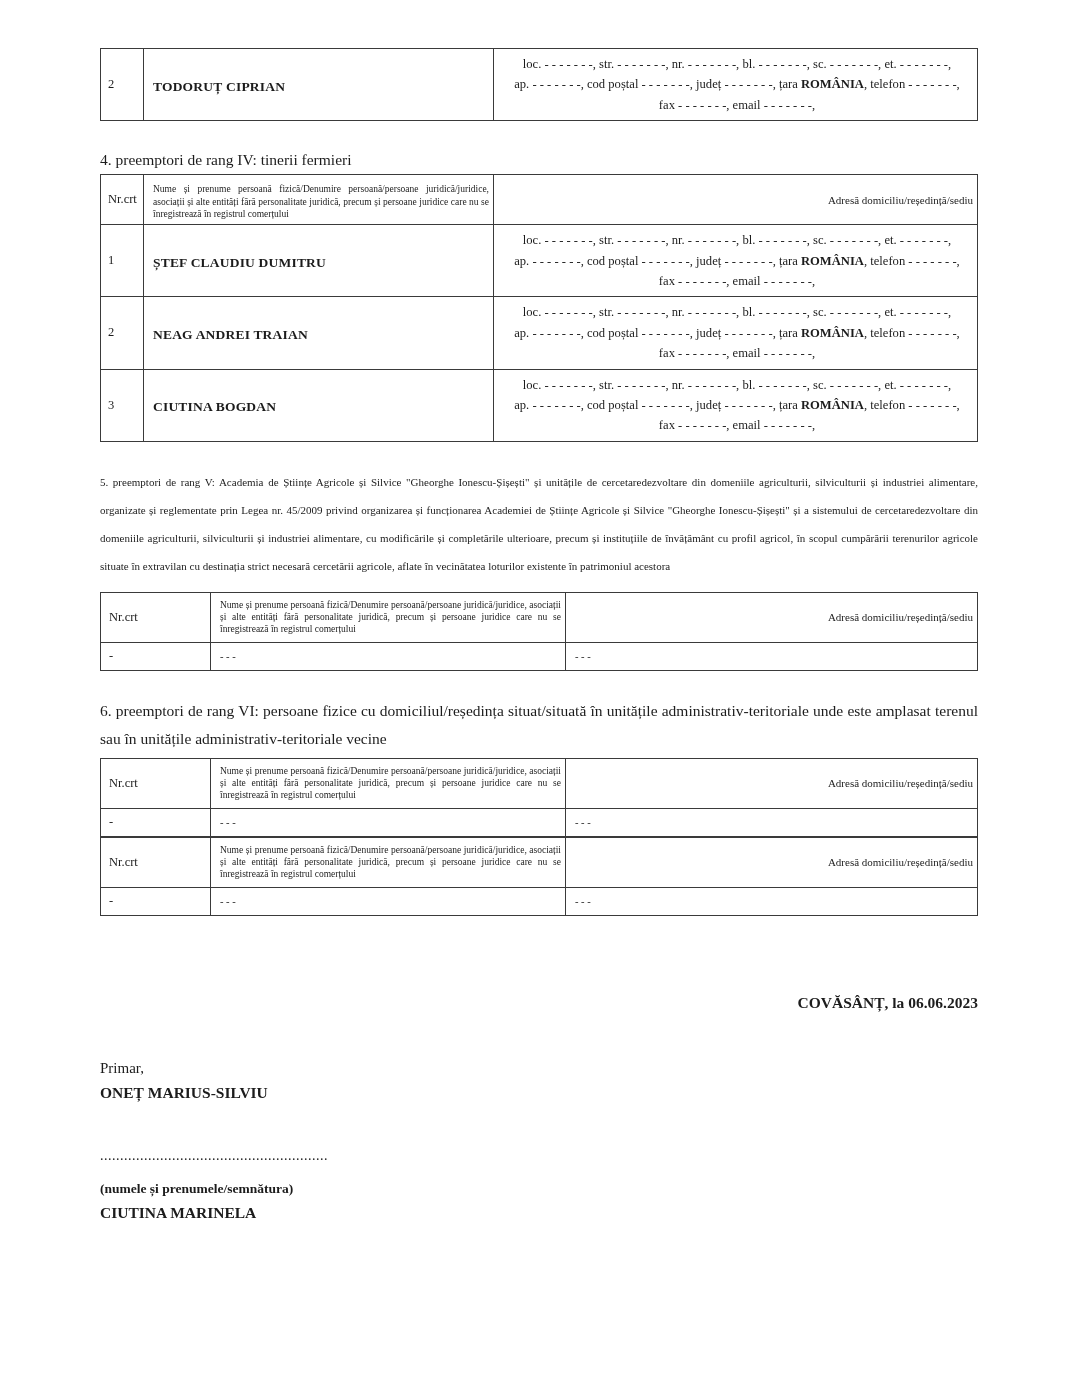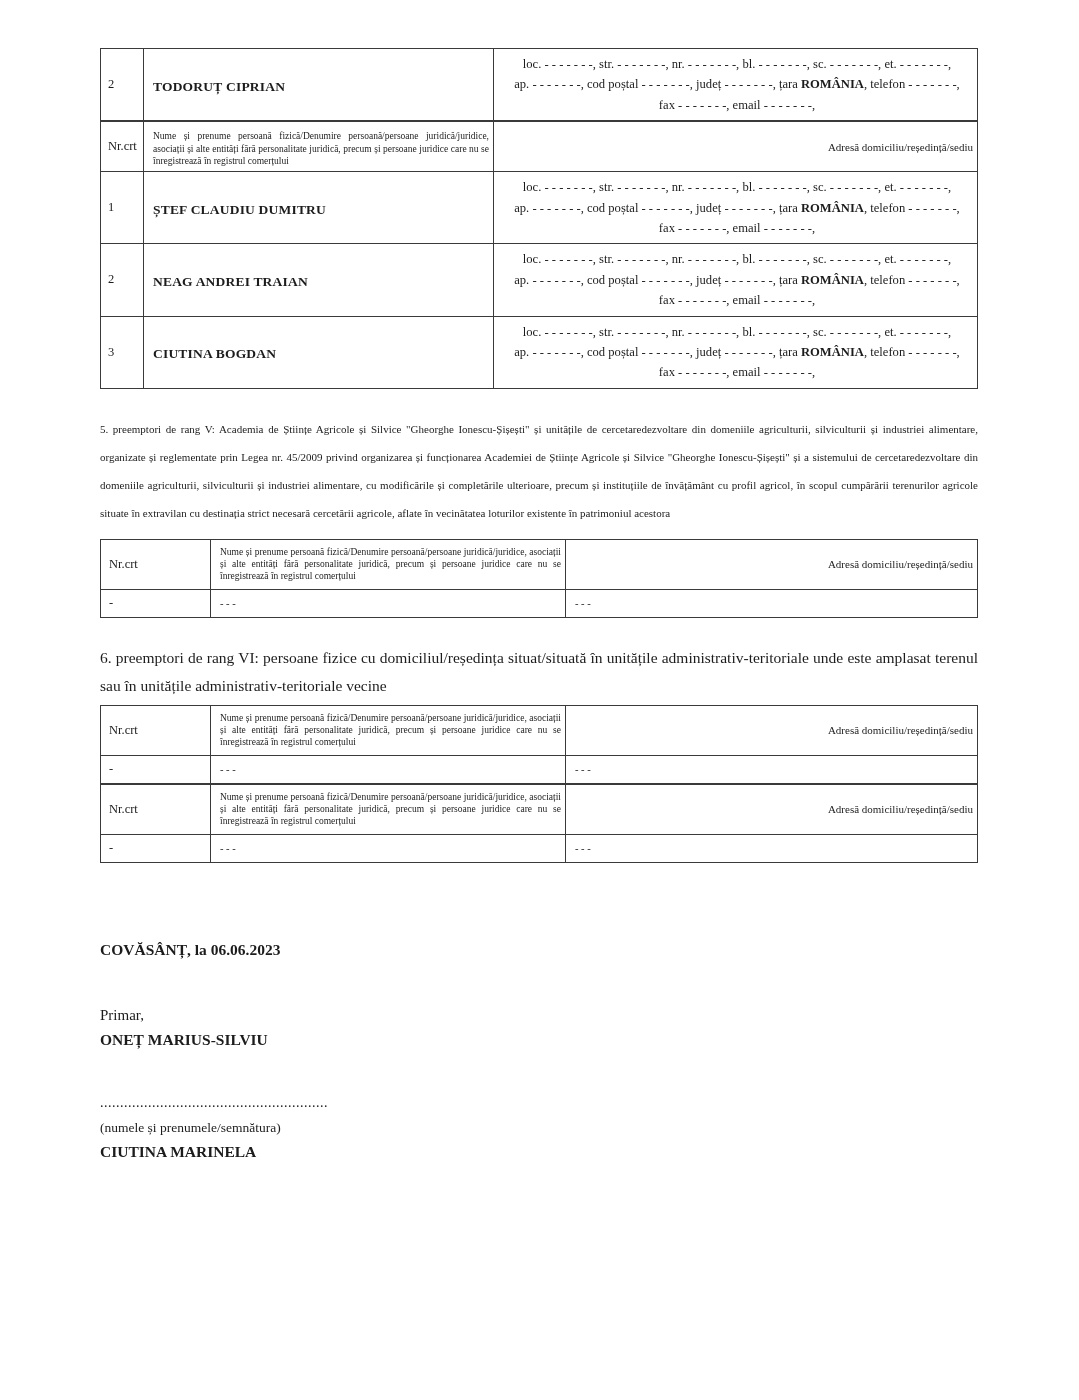--- a/index.html
+++ b/index.html
@@ -39,25 +39,25 @@
   .t-empty .d-row td { height:28px; }
 
   .sec-title { font-size:15.5px; font-weight:normal; margin:30px 0 5px 0; }
   .para {
     font-size:11px; line-height:28px; text-align:justify;
     margin-top:26px; margin-bottom:12px;
   }
   .para-title { font-size:15.5px; line-height:28px; text-align:justify; margin:26px 0 5px 0; }
 
   .footer { margin-top:78px; font-size:15px; }
-  .place-date { font-weight:bold; font-size:15.5px; }
+  .place-date { font-weight:bold; font-size:15.5px;text-align:right; }
   .role-label { margin-top:48px; }
   .person-name { font-weight:bold; font-size:15.5px; margin-top:7px; }
   .sig-dots { margin-top:46px; font-size:14px; letter-spacing:.5px; }
-  .sig-note { margin-top:9px; font-size:13.5px; }
+  .sig-note { margin-top:17px; font-size:13.5px;font-weight:bold; }
   .role-label-2 { margin-top:66px; }
 </style>
 </head>
 <body>
 
 <div class="page">
 
   <table class="t-wide t-cont">
     <tbody>
         <tr>
@@ -67,20 +67,21 @@
         <div class="addr">
           <span>loc. - - - - - - -, str. - - - - - - -, nr. - - - - - - -, bl. - - - - - - -, sc. - - - - - - -, et. - - - - - - -,</span><br>
           <span>ap. - - - - - - -, cod poștal - - - - - - -, județ - - - - - - -, țara </span><b>ROMÂNIA</b><span>, telefon - - - - - - -,</span><br>
           <span>fax - - - - - - -, email - - - - - - -,</span>
         </div>
       </td>
     </tr>
   </tbody>
     </table>
 
+  <h3 class="sec-title">4. preemptori de rang IV: tinerii fermieri</h3>
   <table class="t-wide t4">
     <tbody>
         <tr class="h-row">
       <th class="c-nr hdr-nr">Nr.crt</th>
       <th class="c-name hdr-small">Nume și prenume persoană fizică/Denumire persoană/persoane juridică/juridice, asociații și alte entități fără personalitate juridică, precum și persoane juridice care nu se înregistrează în registrul comerțului</th>
       <th class="hdr-addr">Adresă domiciliu/reședință/sediu</th>
     </tr>
     <tr class="d-row">
       <td class="c-nr">1</td>
       <td class="c-name name-cell">ȘTEF CLAUDIU DUMITRU</td>

